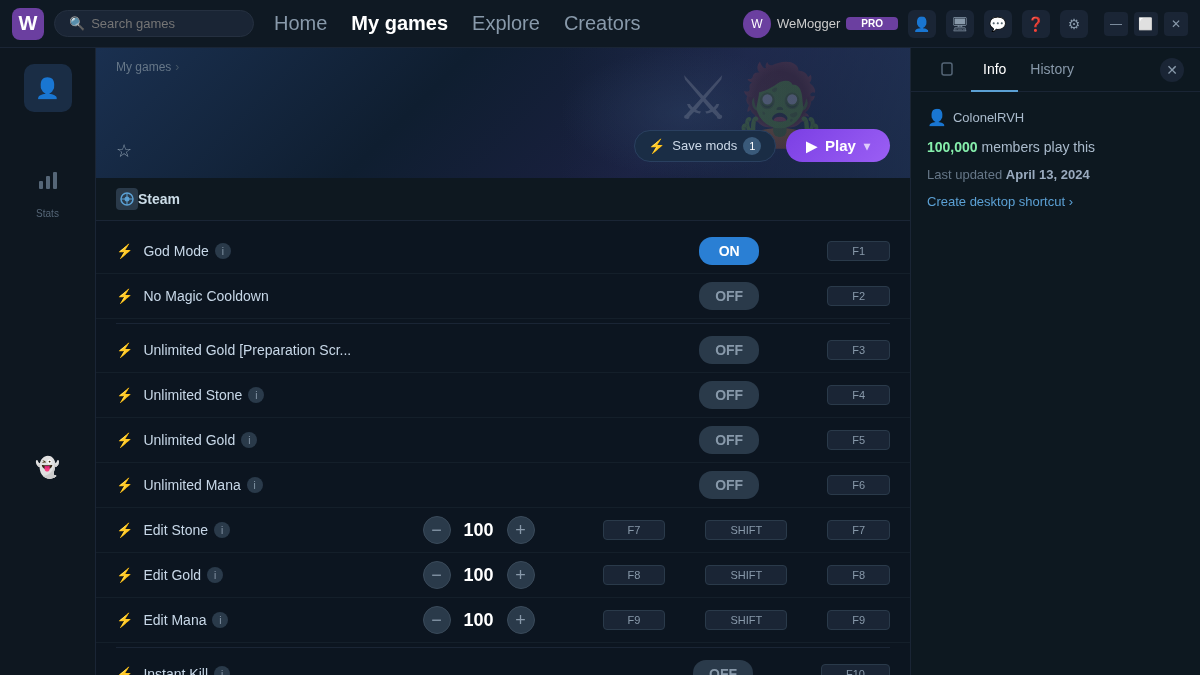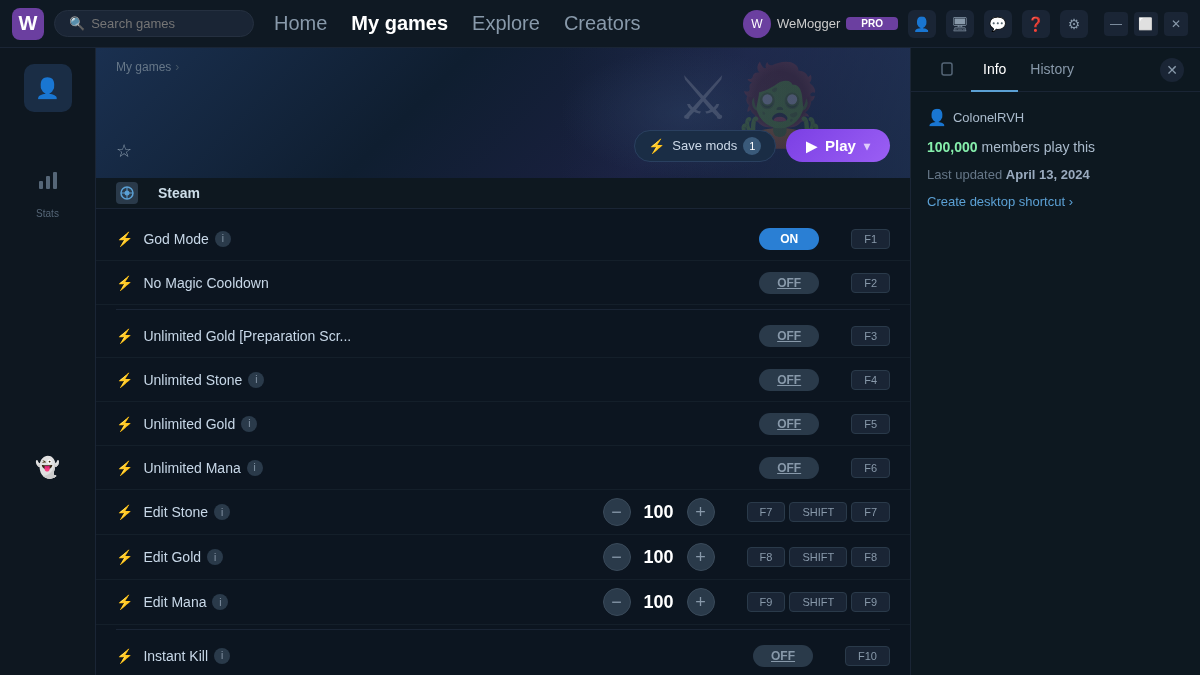--- a/index.html
+++ b/index.html
@@ -283,24 +283,24 @@
       font-size: 15px;
       font-weight: 700;
       color: #fff;
     }
     .play-icon { font-size: 14px; }
     .play-arrow { font-size: 12px; color: rgba(255,255,255,0.7); }
 
     
     .platform-row {
       background: #0e1820;
-      padding: 4px 20px;
-      display: flex;
-      align-items: center;
-      gap: 20px;
+      padding: 10px 20px;
+      display: flex;
+      align-items: center;
+      gap: 0;
       border-bottom: 1px solid #1a2535;
       flex-shrink: 0;
     }
     .platform-icon {
       width: 22px;
       height: 22px;
       background: #2a3a4a;
       border-radius: 4px;
       display: flex;
       align-items: center;
@@ -348,42 +348,43 @@
       background: #2a3a4a;
       display: flex;
       align-items: center;
       justify-content: center;
       font-size: 10px;
       color: #8899aa;
       cursor: pointer;
     }
     .toggle-full {
       width: 60px;
-      height: 22px;
+      height: 28px;
       border-radius: 13px;
       display: flex;
       align-items: center;
       justify-content: center;
       cursor: pointer;
-      font-size: 12px;
+      font-size: 14px;
       font-weight: 700;
     }
     .toggle-full.on { background: #2a7fd4; color: #fff; }
-    .toggle-full.off { background: #2a3a4a; color: #8899aa; text-decoration: underline; }
+    .toggle-full.off { background: #2a3a4a; color: #8899aa; }
 
     
     .key-badge {
       background: #1a2535;
       border: 1px solid #2a3a4a;
       border-radius: 4px;
-      padding: 3px 12px;
+      padding: 3px 24px;
       font-size: 11px;
       color: #8899aa;
       min-width: 36px;
       text-align: center;
+      margin-left: 36px;
     }
     .key-group {
       display: flex;
       gap: 4px;
       align-items: center;
     }
 
     
     .stepper {
       display: flex;

